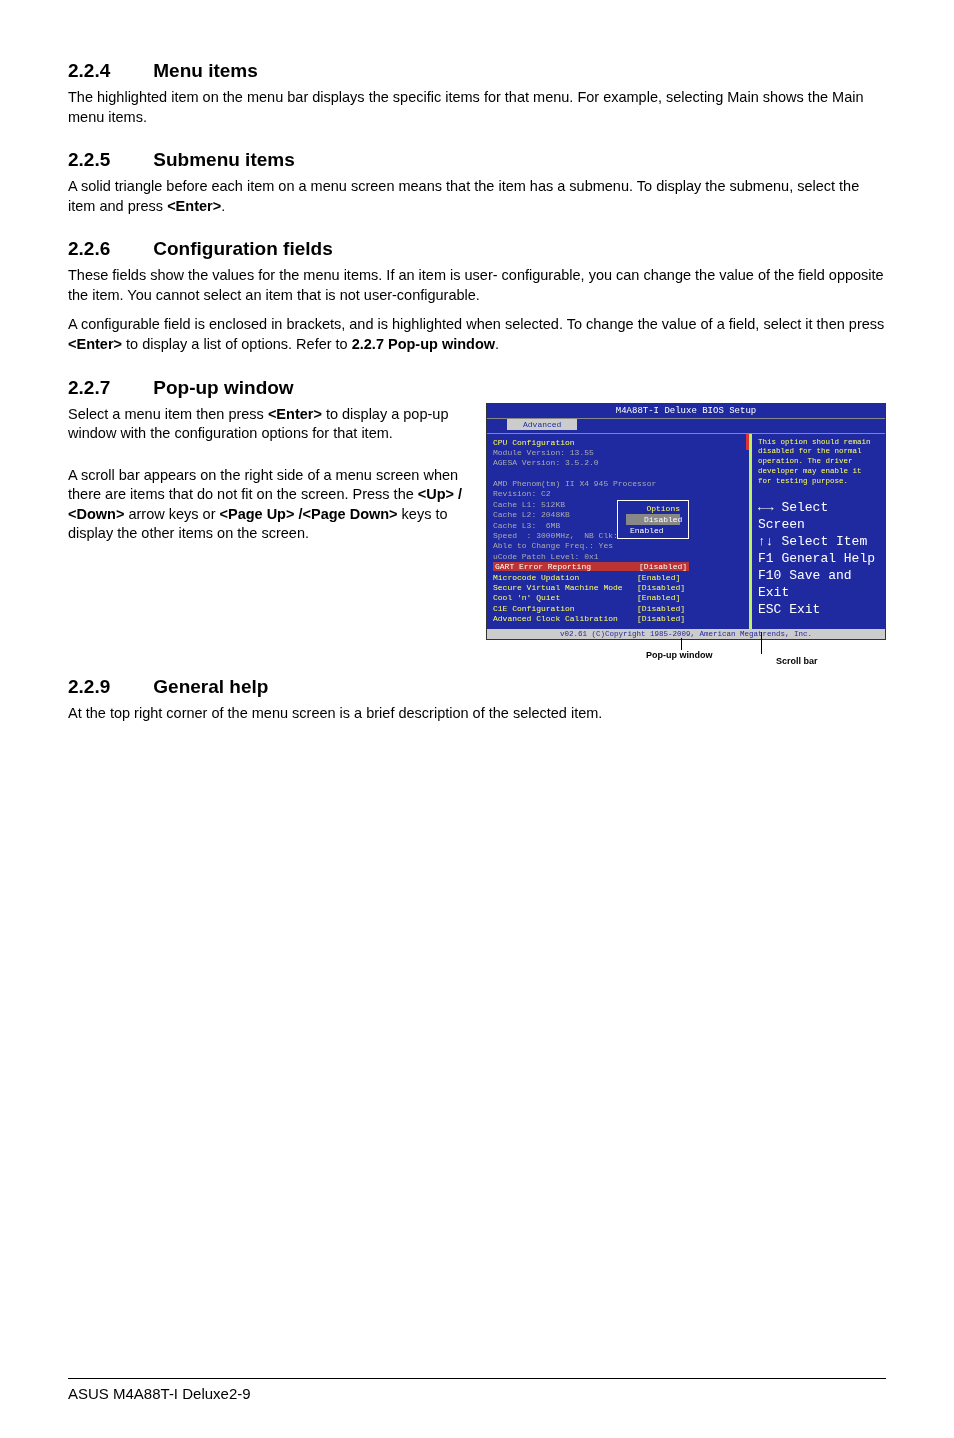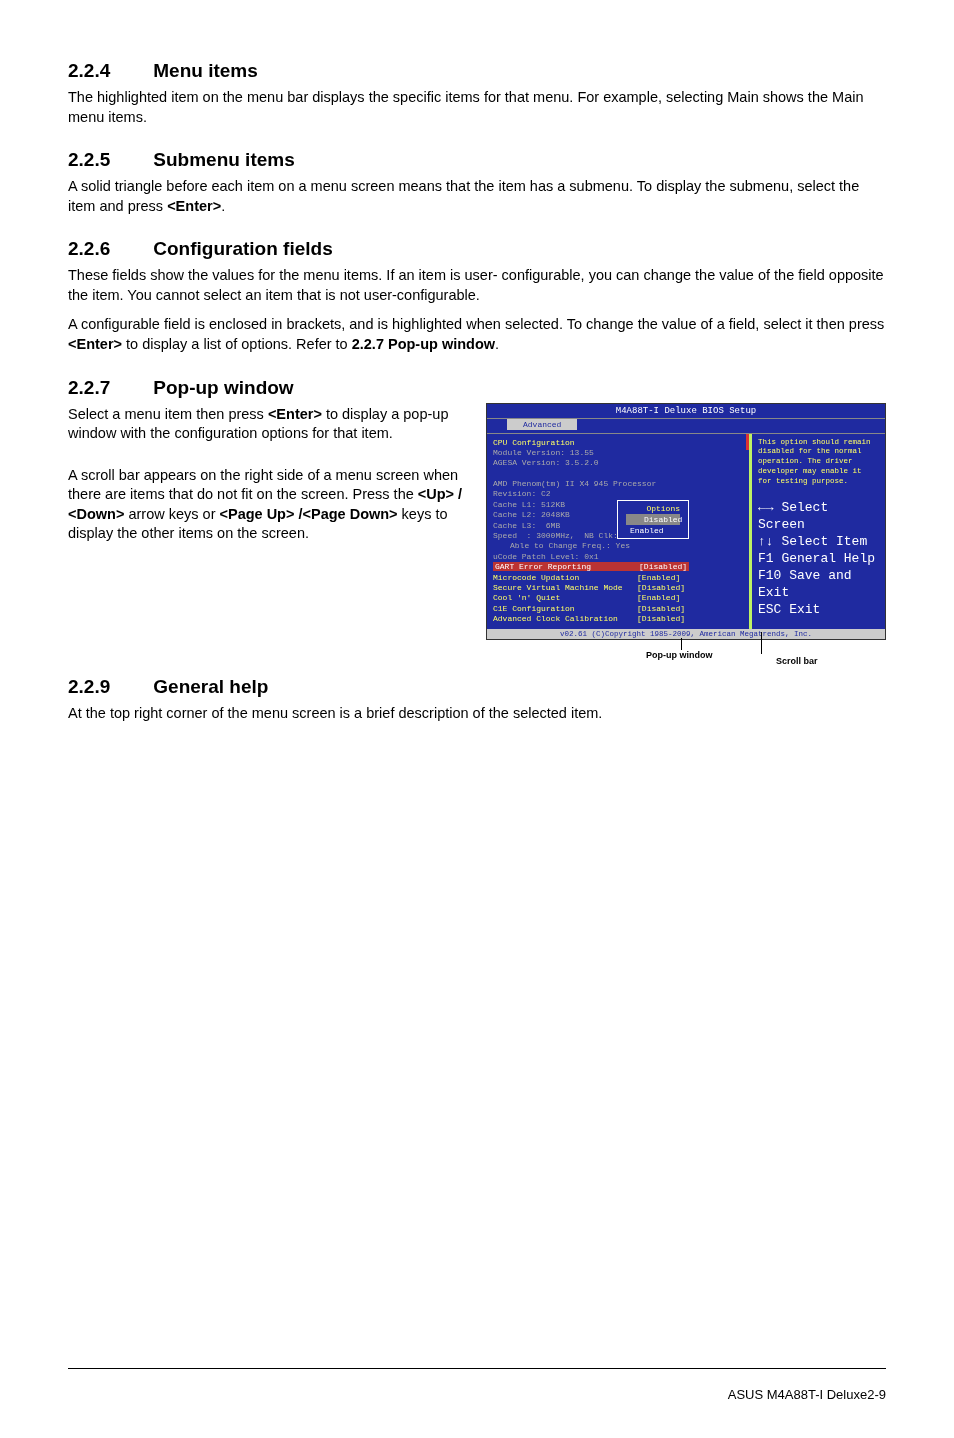--- a/index.html
+++ b/index.html
@@ -123,24 +123,24 @@
   .cl-line {
     position: absolute;
     background: #000;
   }
 
   .footer {
     position: absolute;
     bottom: 36px;
     left: 68px; right: 68px;
     border-top: 1px solid #000;
-    padding-top: 18px;
+    padding-top: 6px;
     display: flex;
-    justify-content: flex-end;
-    font-size: 13px;
+    justify-content: flex-start;
+    font-size: 15px;
   }
 </style>
 </head>
 <body>
 
 <div class="section">
   <h2>
     <span class="secnum">2.2.4</span>
     <span>Menu items</span>
   </h2>
@@ -202,21 +202,21 @@
           <div id="bios-gray">
               <div class="bios-line" style="color: rgb(170, 170, 170);">Module Version: 13.55</div>
               <div class="bios-line" style="color: rgb(170, 170, 170);">AGESA Version: 3.5.2.0</div>
               <div class="bios-line" style="color: rgb(170, 170, 170);">&nbsp;</div>
               <div class="bios-line" style="color: rgb(170, 170, 170);">AMD Phenom(tm) II X4 945 Processor</div>
               <div class="bios-line" style="color: rgb(170, 170, 170);">Revision: C2</div>
               <div class="bios-line" style="color: rgb(170, 170, 170);">Cache L1: 512KB</div>
               <div class="bios-line" style="color: rgb(170, 170, 170);">Cache L2: 2048KB</div>
               <div class="bios-line" style="color: rgb(170, 170, 170);">Cache L3:  6MB</div>
               <div class="bios-line" style="color: rgb(170, 170, 170);">Speed  : 3000MHz,  NB Clk: 2000MHz</div>
-              <div class="bios-line" style="color: rgb(170, 170, 170); margin-left: 17px;">Able to Change Freq.: Yes</div>
+              <div class="bios-line" style="color: rgb(170, 170, 170);">Able to Change Freq.: Yes</div>
               <div class="bios-line" style="color: rgb(170, 170, 170);">uCode Patch Level: 0x1</div>
             </div>
           <div class="bios-line"><span class="bios-highlight">GART Error Reporting          [Disabled]</span></div>
           <div id="bios-yellow">
               <div class="bios-line yellow">Microcode Updation            [Enabled]</div>
               <div class="bios-line yellow">Secure Virtual Machine Mode   [Disabled]</div>
               <div class="bios-line yellow">Cool 'n' Quiet                [Enabled]</div>
               <div class="bios-line yellow">C1E Configuration             [Disabled]</div>
               <div class="bios-line yellow">Advanced Clock Calibration    [Disabled]</div>
             </div>

